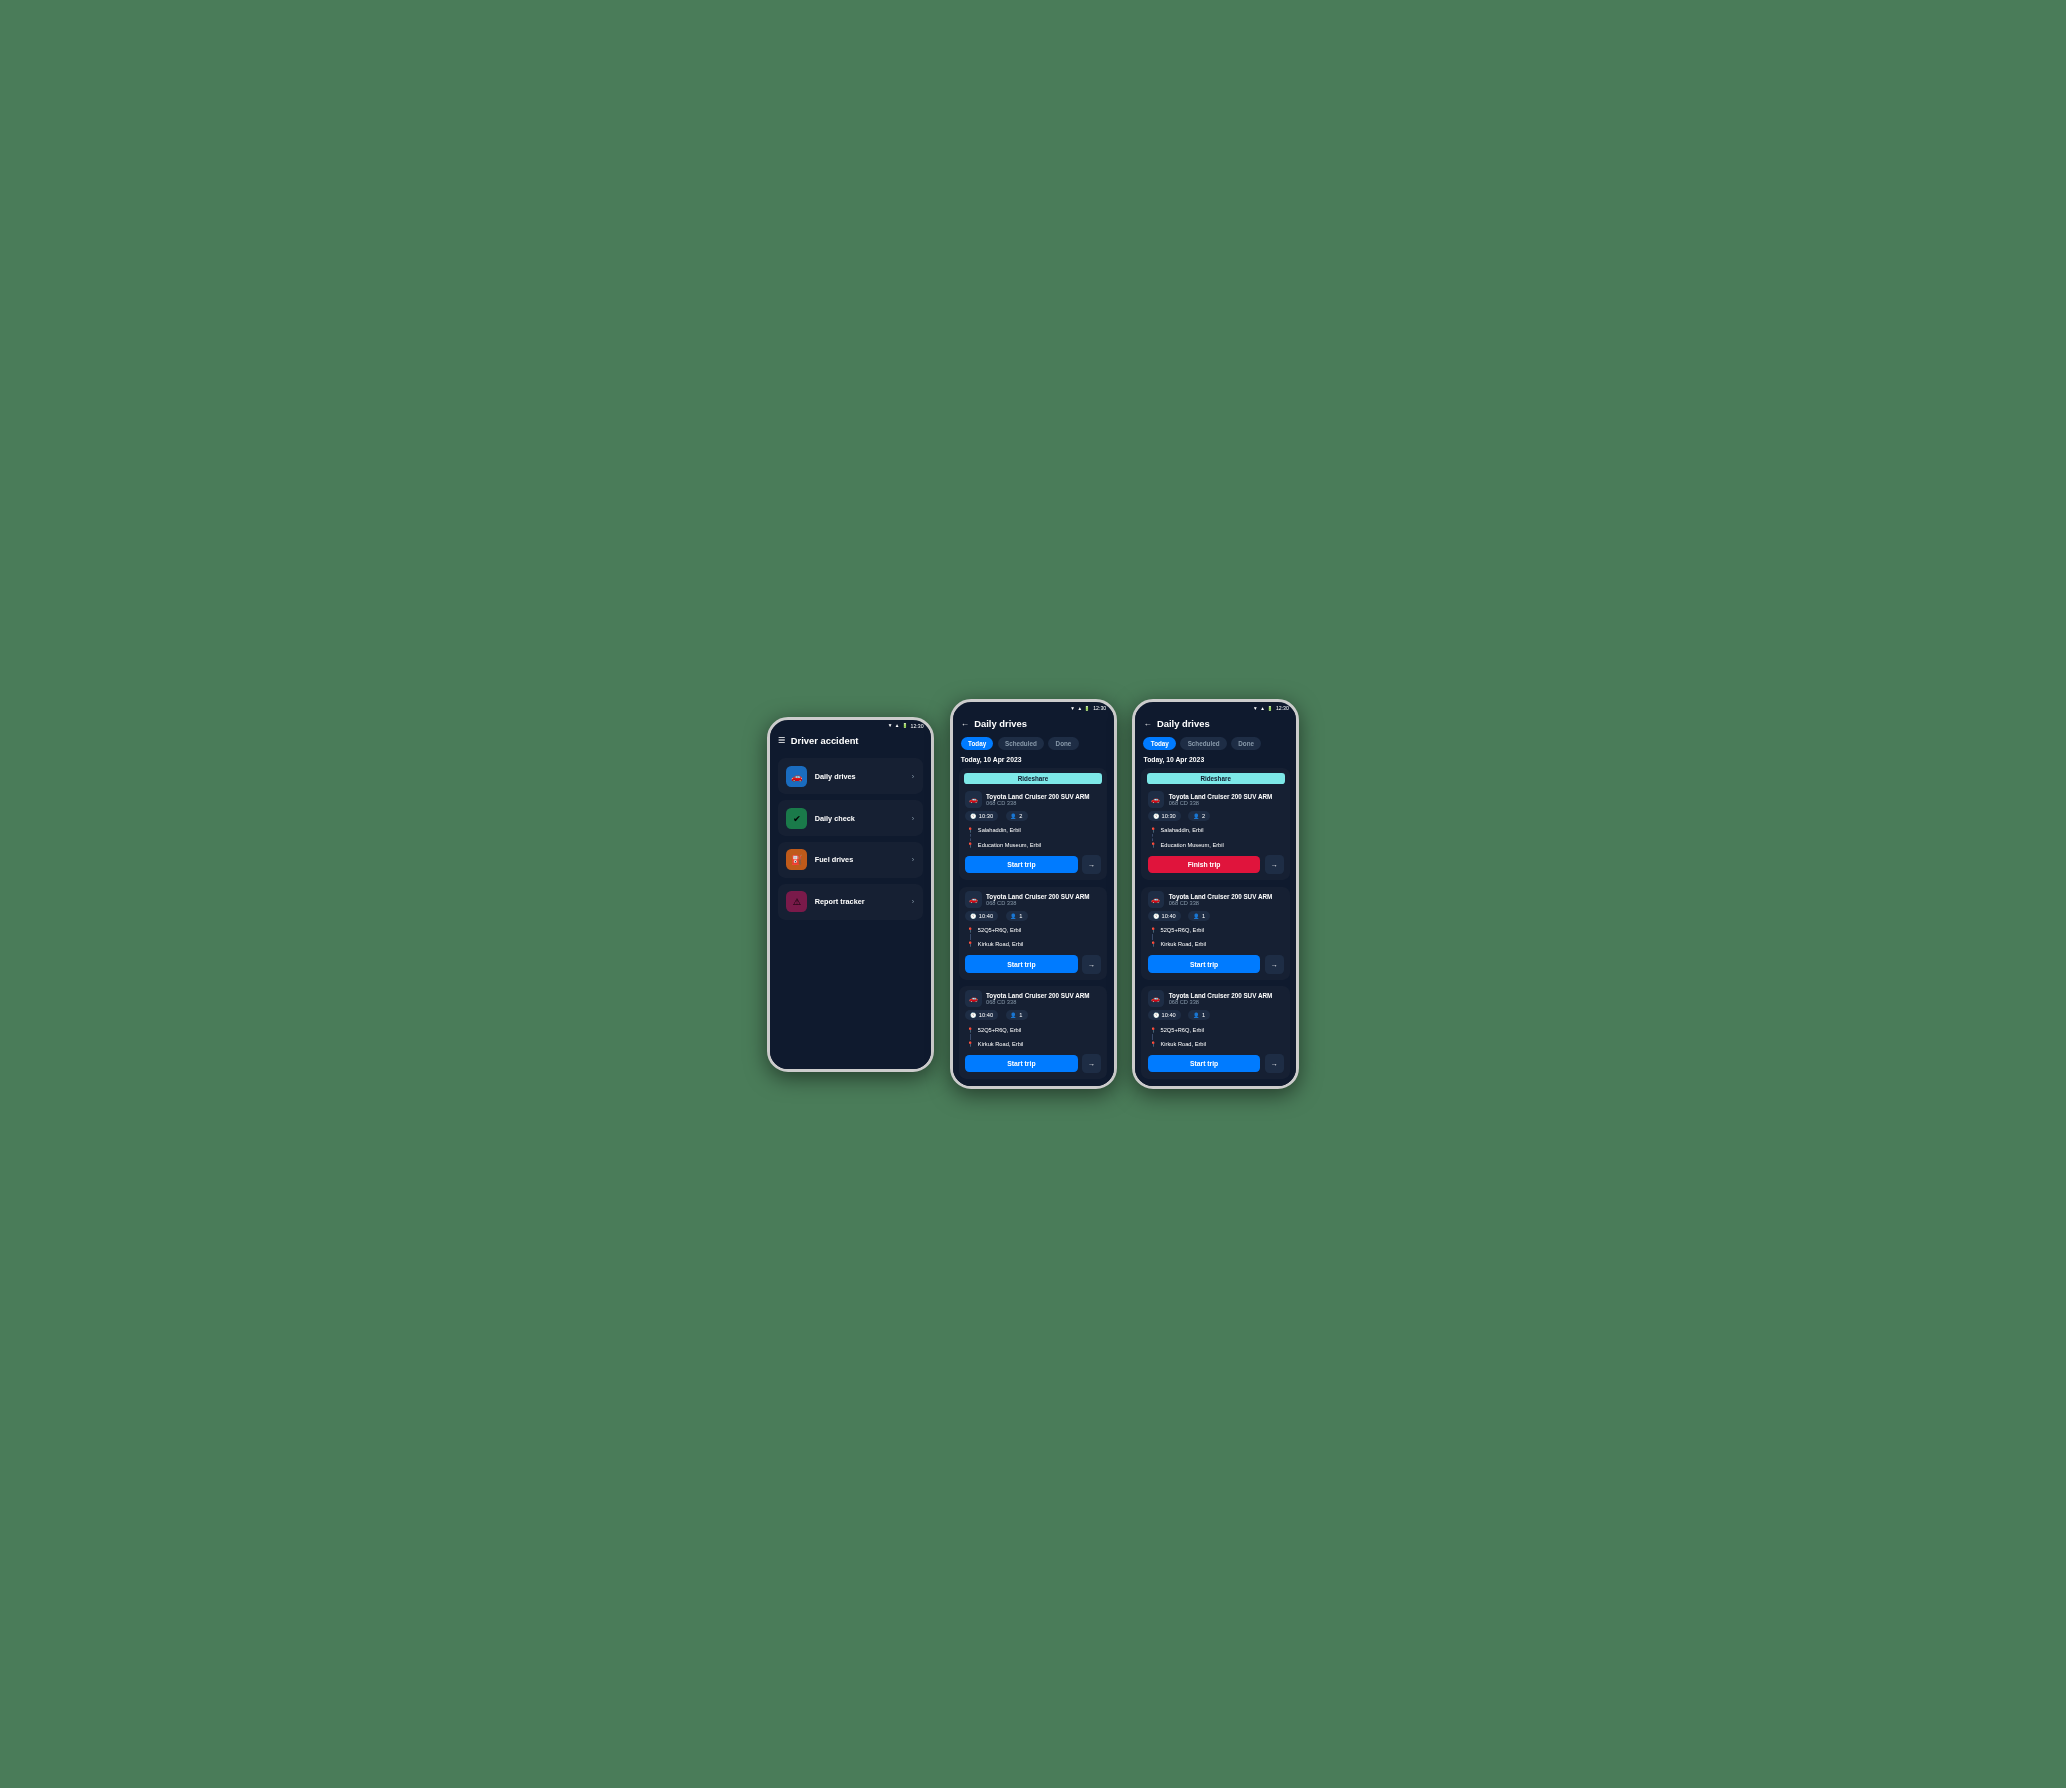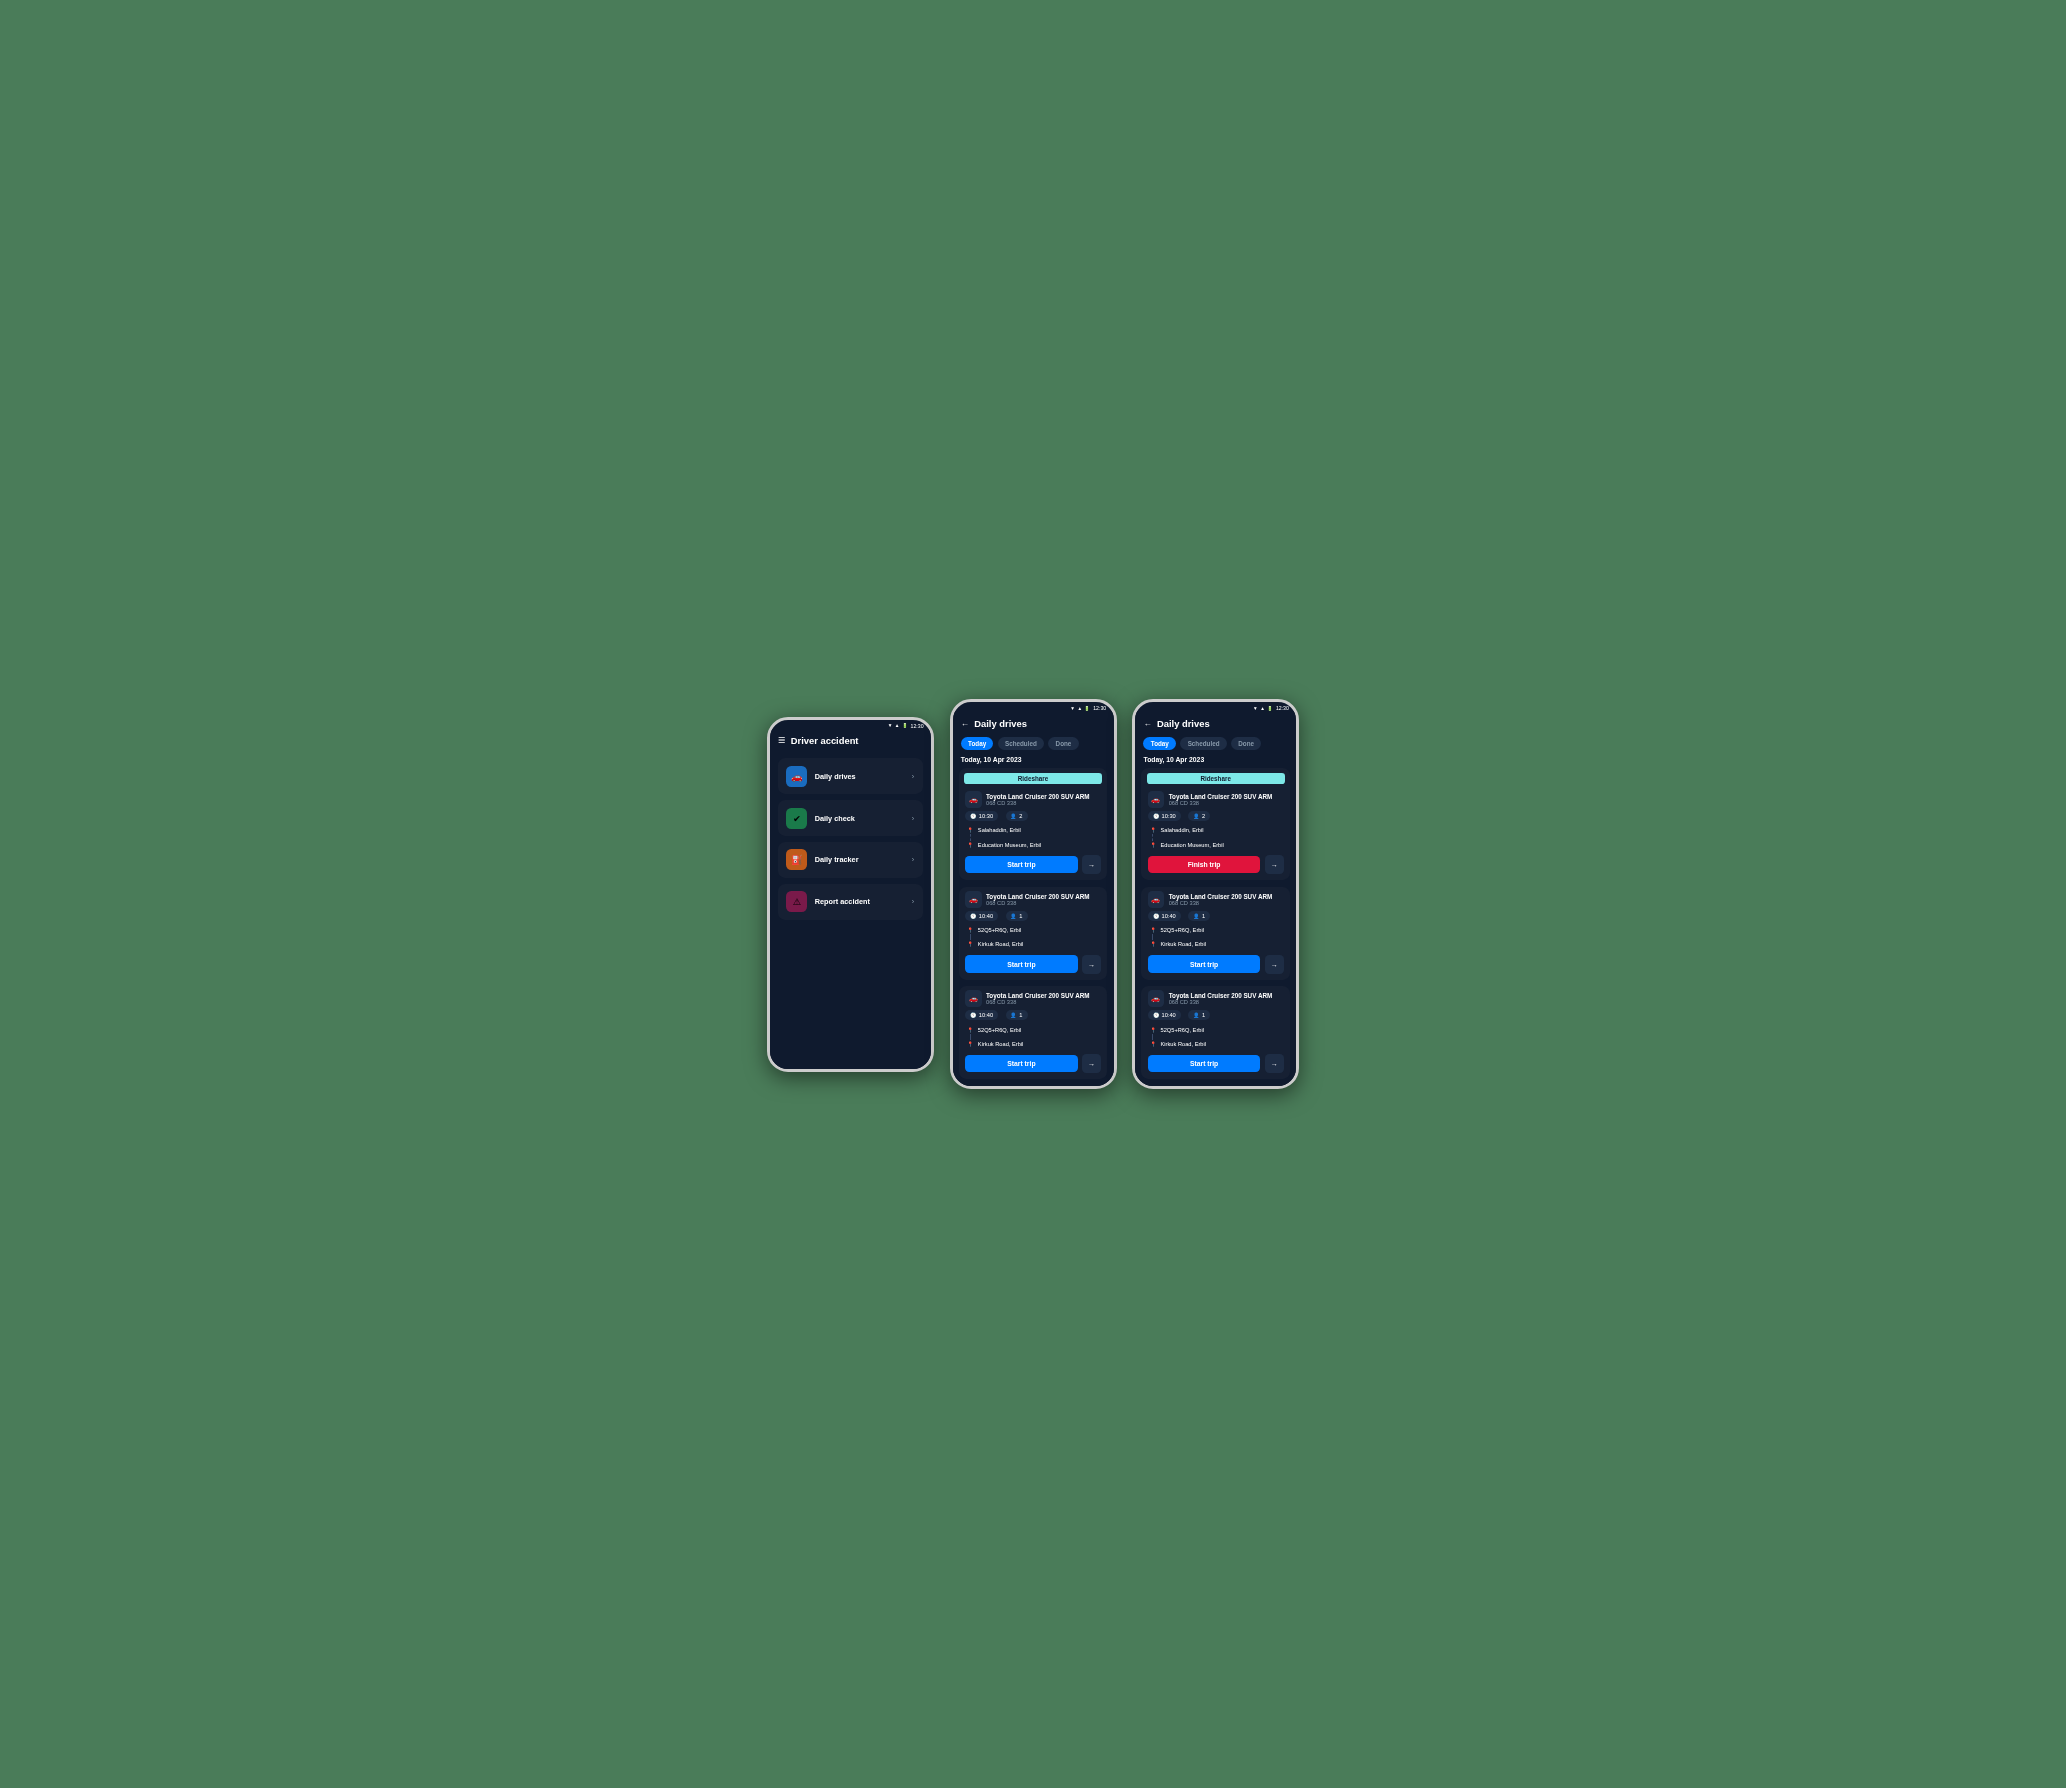--- a/index.html
+++ b/index.html
@@ -304,27 +304,27 @@
       </div>
 
       <div class="menu-item">
         <div class="menu-item-icon icon-check">✔</div>
         <span class="menu-item-label">Daily check</span>
         <span class="menu-item-arrow">›</span>
       </div>
 
       <div class="menu-item">
         <div class="menu-item-icon icon-fuel">⛽</div>
-        <span class="menu-item-label">Daily tracker</span>
+        <span class="menu-item-label">Fuel drives</span>
         <span class="menu-item-arrow">›</span>
       </div>
 
       <div class="menu-item">
         <div class="menu-item-icon icon-accident">⚠</div>
-        <span class="menu-item-label">Report accident</span>
+        <span class="menu-item-label">Report tracker</span>
         <span class="menu-item-arrow">›</span>
       </div>
 
     </div>
   </div>
 </div>
 
 <div class="phone">
   <div class="top-bar">
     <div style="width:31px"></div>

